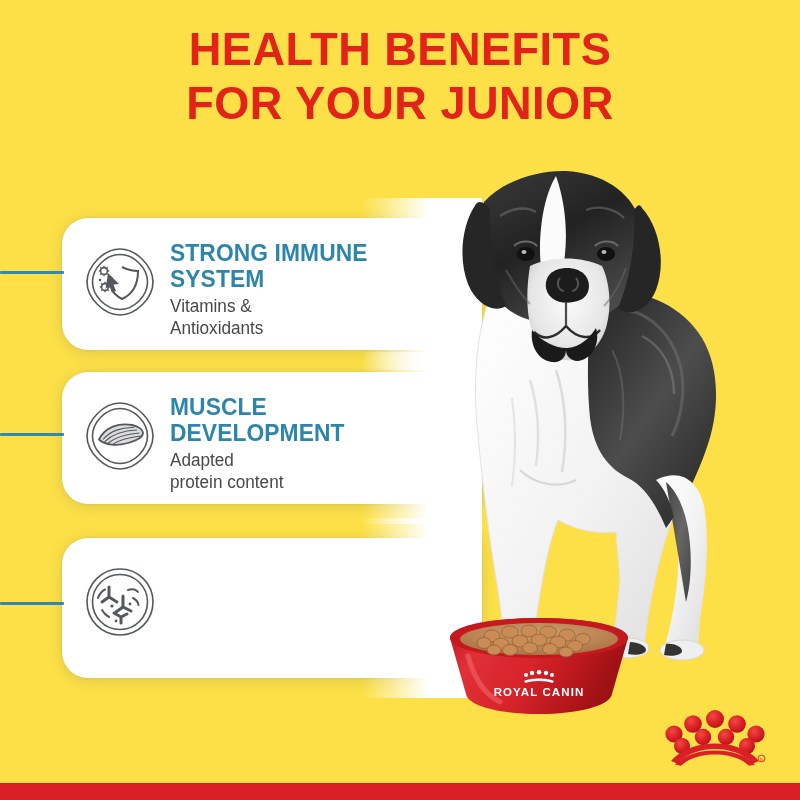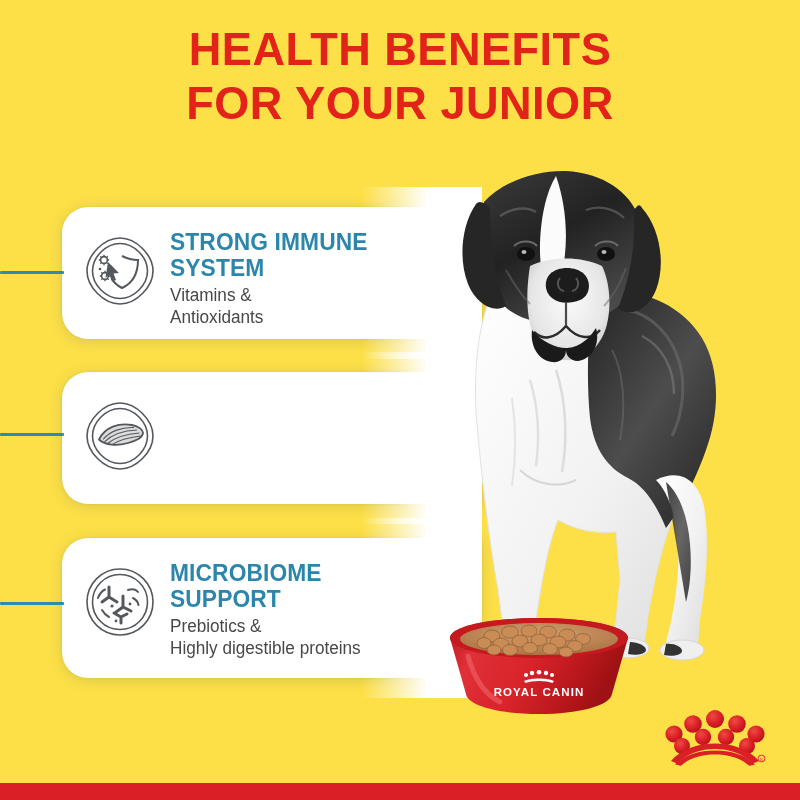--- a/index.html
+++ b/index.html
@@ -41,21 +41,21 @@
     left: 62px;
     width: 420px;
     background: #ffffff;
     border-radius: 26px 0 0 26px;
     box-shadow: 0 2px 14px rgba(40,70,95,0.17), 0 0 2px rgba(40,70,95,0.10);
     display: flex;
     align-items: flex-start;
     padding: 14px 0 14px 0;
     box-sizing: border-box;
   }
-  .card.c1 { top: 207px;  height: 132px; }
+  .card.c1 { top: 218px;  height: 132px; }
   .card.c2 { top: 372px;  height: 132px; }
   .card.c3 { top: 538px;  height: 140px; }
 
   
   .card::after {
     content: "";
     position: absolute;
     top: -20px; right: 0; bottom: -20px;
     width: 120px;
     background: linear-gradient(to right, rgba(255,255,255,0) 0%, #ffffff 55%, #ffffff 100%);
@@ -208,46 +208,46 @@
         <path d="M42 14.5 C56 14.5 69.5 28 69.5 42 C69.5 56 56 69.5 42 69.5 C28 69.5 14.5 56 14.5 42 C14.5 28 28 14.5 42 14.5 Z"></path>
 
         <path d="M21 45.5 C27 33 41 28.5 54 31 C61 32.4 65 36 65 38.8 C65 42.5 59 46.5 50 49 C39 52 27 51.5 21 45.5 Z" fill="#DCDCDC" stroke-width="1.8"></path>
 
         <path d="M25 45.5 C32 37 44 33 56 33.5" stroke-width="1.1"></path>
         <path d="M26.5 47.8 C34 40.5 46 36.5 59 36" stroke-width="1.1"></path>
         <path d="M29.5 49.5 C37 43.5 48 40 61.5 39" stroke-width="1.1"></path>
         <path d="M34 50.6 C41 46 50.5 43.5 62.5 42" stroke-width="1.1"></path>
       </svg>
     </div>
+    <div class="card-text">
+      <p class="card-head">MUSCLE
+DEVELOPMENT</p>
+      <p class="card-sub">Adapted
+protein content</p>
+    </div>
   </div>
 
   <div class="card c3">
     <div class="card-icon">
       <svg viewBox="0 0 84 84" fill="none" stroke="#54585C" stroke-width="1.6">
         <circle cx="42" cy="42" r="33"></circle>
         <circle cx="42" cy="42" r="27.5"></circle>
 
         <path d="M31 27 L31 37 M31 37 L24 42 M31 37 L39 42" stroke-width="3" stroke-linecap="round" stroke-linejoin="round"></path>
         <path d="M45 36 L45 47 M45 47 L38 52 M45 47 L53 51" stroke-width="3" stroke-linecap="round" stroke-linejoin="round"></path>
         <path d="M36 53 L43 57 M43 57 L43 63 M43 57 L49 54" stroke-width="3" stroke-linecap="round" stroke-linejoin="round"></path>
 
         <path d="M50 30 C54 28.5 58 29.5 60 32" stroke-width="2" stroke-linecap="round"></path>
         <path d="M55 38 C58 39.5 60 42 60.5 45" stroke-width="2" stroke-linecap="round"></path>
         <path d="M24 50 C26 53.5 28 55.5 31 57" stroke-width="2" stroke-linecap="round"></path>
         <path d="M20 38 C21.5 34 24 31 27 29.5" stroke-width="2" stroke-linecap="round"></path>
         <circle cx="34" cy="46" r="1.6" fill="#54585C" stroke="none"></circle>
         <circle cx="52" cy="44" r="1.4" fill="#54585C" stroke="none"></circle>
         <circle cx="38" cy="61" r="1.4" fill="#54585C" stroke="none"></circle>
       </svg>
-    </div>
-    <div class="card-text">
-      <p class="card-head">MICROBIOME
-SUPPORT</p>
-      <p class="card-sub">Prebiotics &amp;
-Highly digestible proteins</p>
     </div>
   </div>
 
   <div class="dog-wrap">
     <svg viewBox="0 0 420 570" xmlns="http://www.w3.org/2000/svg">
       <defs>
         <linearGradient id="furW" x1="0" y1="0" x2="1" y2="1">
           <stop offset="0%" stop-color="#ffffff"></stop>
           <stop offset="55%" stop-color="#f2f2f2"></stop>
           <stop offset="100%" stop-color="#dcdcdc"></stop>

